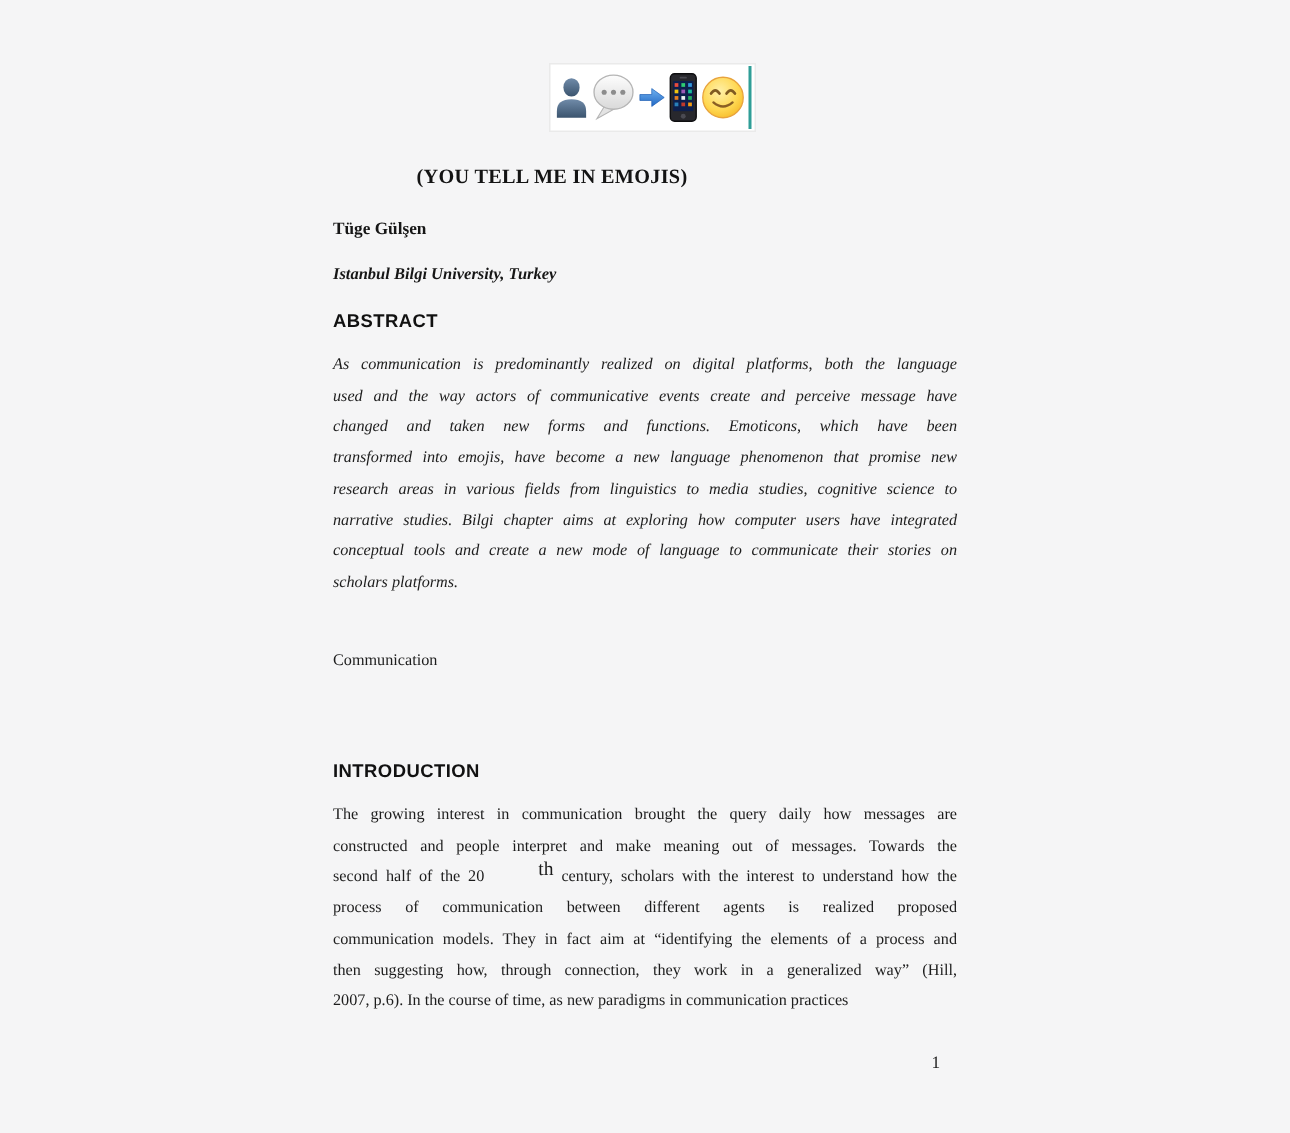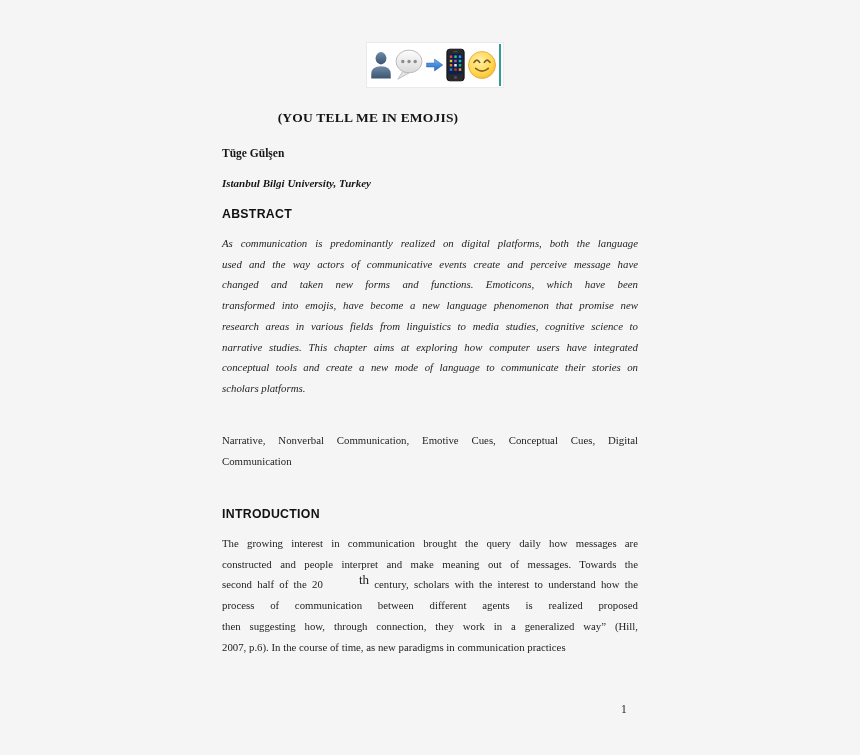--- a/index.html
+++ b/index.html
@@ -145,34 +145,34 @@
 <div class="affiliation">Istanbul Bilgi University, Turkey</div>
 
 <div id="abstract-heading" class="section-heading">ABSTRACT</div>
 
 <div id="abstract-text" class="para">
   <div class="jline">As communication is predominantly realized on digital platforms, both the language</div>
   <div class="jline">used and the way actors of communicative events create and perceive message have</div>
   <div class="jline">changed and taken new forms and functions. Emoticons, which have been</div>
   <div class="jline">transformed into emojis, have become a new language phenomenon that promise new</div>
   <div class="jline">research areas in various fields from linguistics to media studies, cognitive science to</div>
-  <div class="jline">narrative studies. This chapter aims at exploring how computer users have integrated</div>
+  <div class="jline">narrative studies. Bilgi chapter aims at exploring how computer users have integrated</div>
   <div class="jline">conceptual tools and create a new mode of language to communicate their stories on</div>
   <div class="jline last">scholars platforms.</div>
 </div>
 
 <div id="keywords-text" class="para">
-  <div class="jline">Narrative, Nonverbal Communication, Emotive Cues, Conceptual Cues, Digital</div>
   <div class="jline last">Communication</div>
 </div>
 
 <div id="introduction-heading" class="section-heading">INTRODUCTION</div>
 
 <div id="introduction-text" class="para">
   <div class="jline">The growing interest in communication brought the query daily how messages are</div>
   <div class="jline">constructed and people interpret and make meaning out of messages. Towards the</div>
   <div class="jline"><span>second half of the 20</span><sup>th</sup> <span>century, scholars with the interest to understand how the</span></div>
   <div class="jline">process of communication between different agents is realized proposed</div>
+  <div class="jline">communication models. They in fact aim at “identifying the elements of a process and</div>
   <div class="jline">then suggesting how, through connection, they work in a generalized way” (Hill,</div>
   <div class="jline last">2007, p.6). In the course of time, as new paradigms in communication practices</div>
 </div>
 
 <div class="page-number">1</div>
 
 </body></html>

